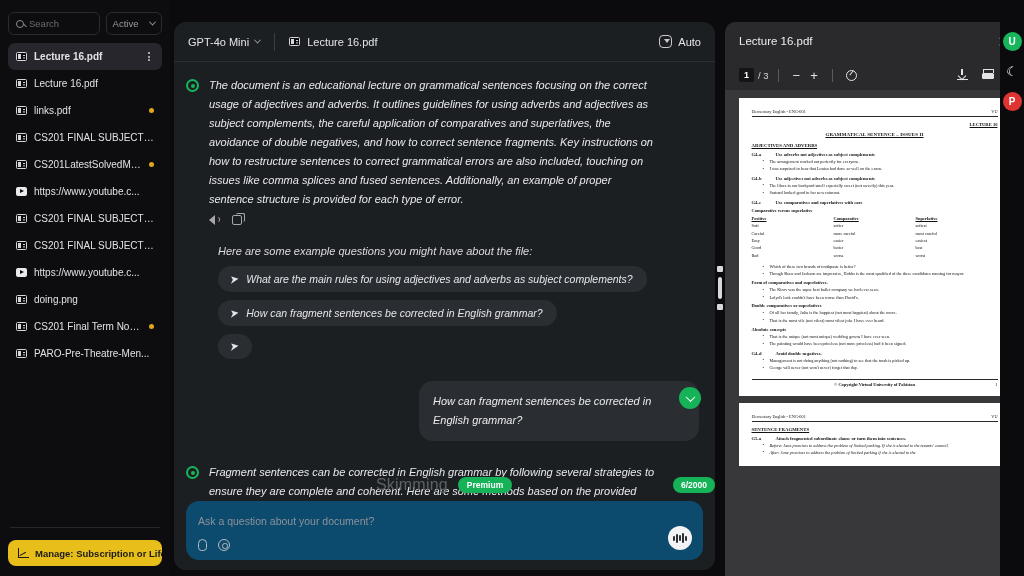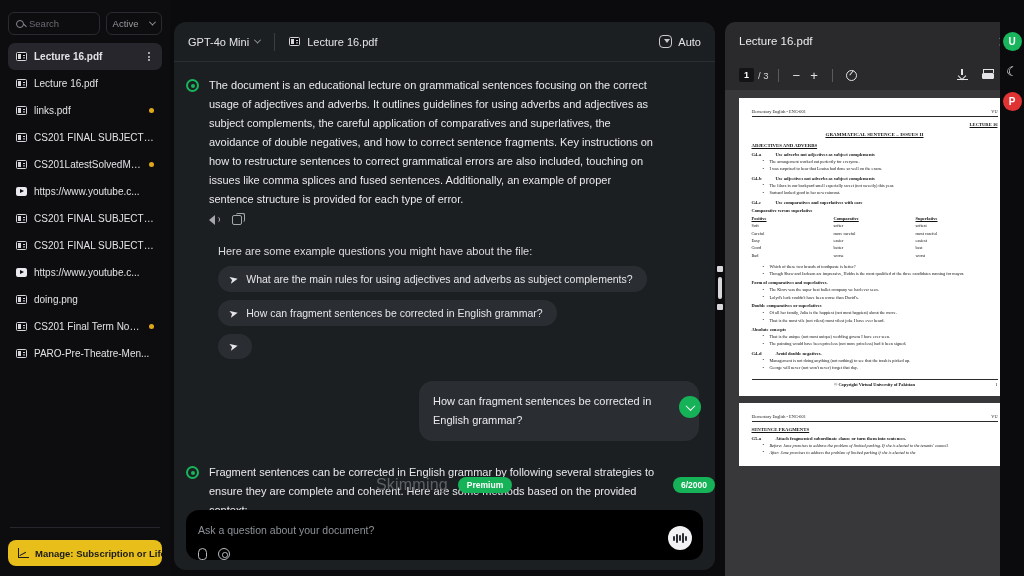--- a/index.html
+++ b/index.html
@@ -148,21 +148,21 @@
   .auto-wrap { margin-left: auto; display: flex; align-items: flex-end; gap: 6px;
                color: #e4e4e8; font-size: 11px; cursor: pointer; }
   .auto-ic { width: 13px; height: 13px; border: 1.3px solid #c9c9ce; border-radius: 4px;
              position: relative; flex:0 0 auto; }
   .auto-ic::after {
     content:""; position:absolute; left:3.5px; top:3px;
     border-left:3px solid transparent; border-right:3px solid transparent;
     border-top:4px solid #c9c9ce;
   }
 
-  .chat-body { flex: 1; overflow: hidden; padding: 14px 16px 0 12px; position: relative; }
+  .chat-body { flex: 1; overflow: hidden; padding: 14px 16px 0 12px; position: relative; font-style: italic; }
   .msg-row { display: flex; gap: 10px; }
   .bot-ic {
     width: 13px; height: 13px; border-radius: 50%; border: 2px solid #18b55c;
     position: relative; flex: 0 0 auto; margin-top: 3px;
   }
   .bot-ic::after { content:""; position:absolute; left:2.5px; top:2.5px;
                    width:4px; height:4px; border-radius:50%; background:#18b55c; }
   .msg-text { color: #e9e9ec; font-size: 11px; line-height: 19px; max-width: 448px; }
   .msg-actions { display: flex; gap: 12px; margin-top: 6px; }
   .spk-ic { width:11px; height:10px; position:relative; cursor:pointer; }
@@ -212,22 +212,22 @@
   .premium-pill {
     background: #16b258; color: #fff; font-size: 8.5px; font-weight: bold;
     padding: 3px 9px; border-radius: 9px; margin-left: 10px;
   }
   .tok-pill {
     background: #16b258; color: #fff; font-size: 8.5px; font-weight: bold;
     padding: 3px 8px; border-radius: 9px; margin-left: auto;
   }
 
   .composer {
-    margin: 0 12px 10px; background: #000000; border-radius: 13px;
-    padding: 10px 12px 9px; flex: 0 0 auto; position: relative; height: 50px;
+    margin: 0 12px 10px; background: #0c4a6e; border-radius: 13px;
+    padding: 10px 12px 9px; flex: 0 0 auto; position: relative; height: 59px;
   }
   .composer input {
     width: 100%; background: transparent; border: 0; outline: 0;
     color: #e6e6ea; font-size: 10.5px; font-family: "Liberation Sans", sans-serif;
   }
   .composer input::placeholder { color: #8d9298; }
   .composer-tools { display: flex; gap: 11px; align-items: center; margin-top: 10px; }
   .clip-ic { width:9px; height:12px; border:1.3px solid #b7bcc1; border-radius:5px 5px 4px 4px;
              cursor:pointer; flex:0 0 auto; }
   .gear-ic { width:12px; height:12px; border:1.4px solid #b7bcc1; border-radius:50%;

